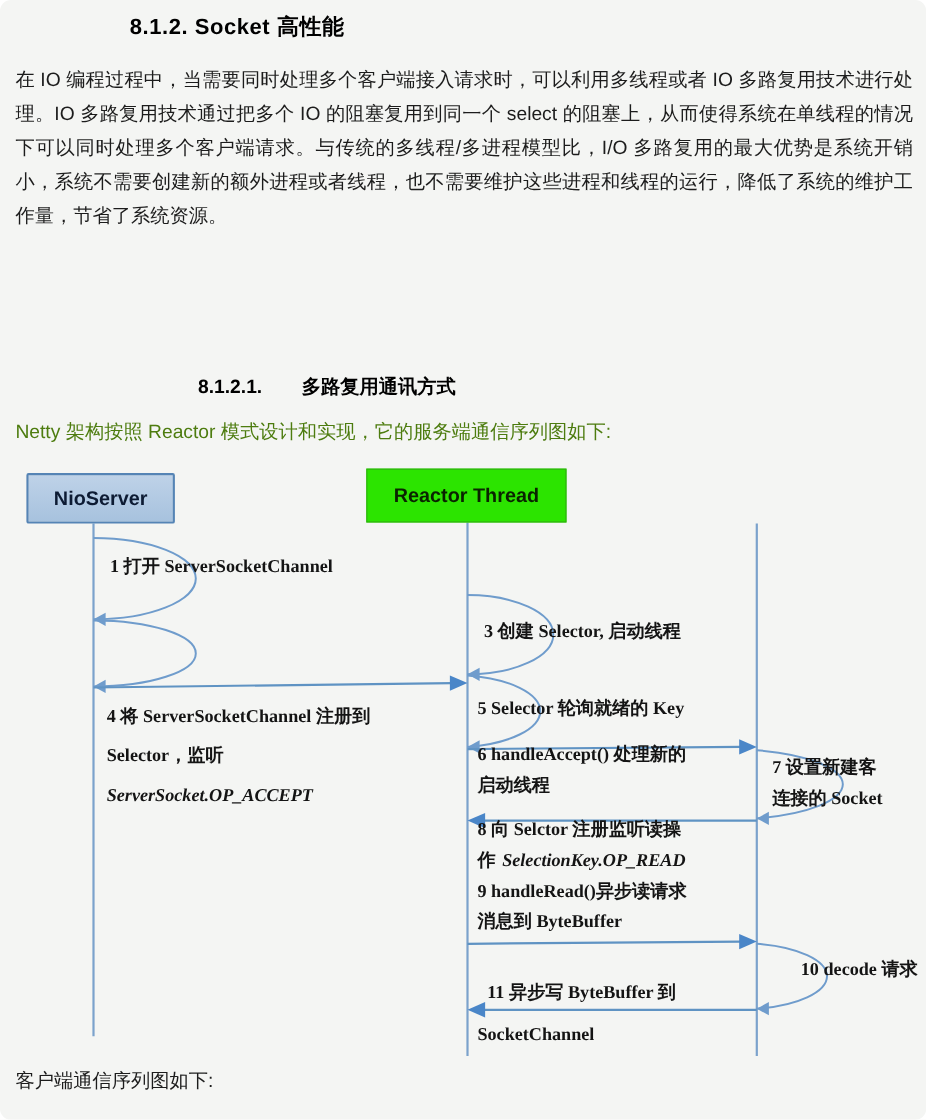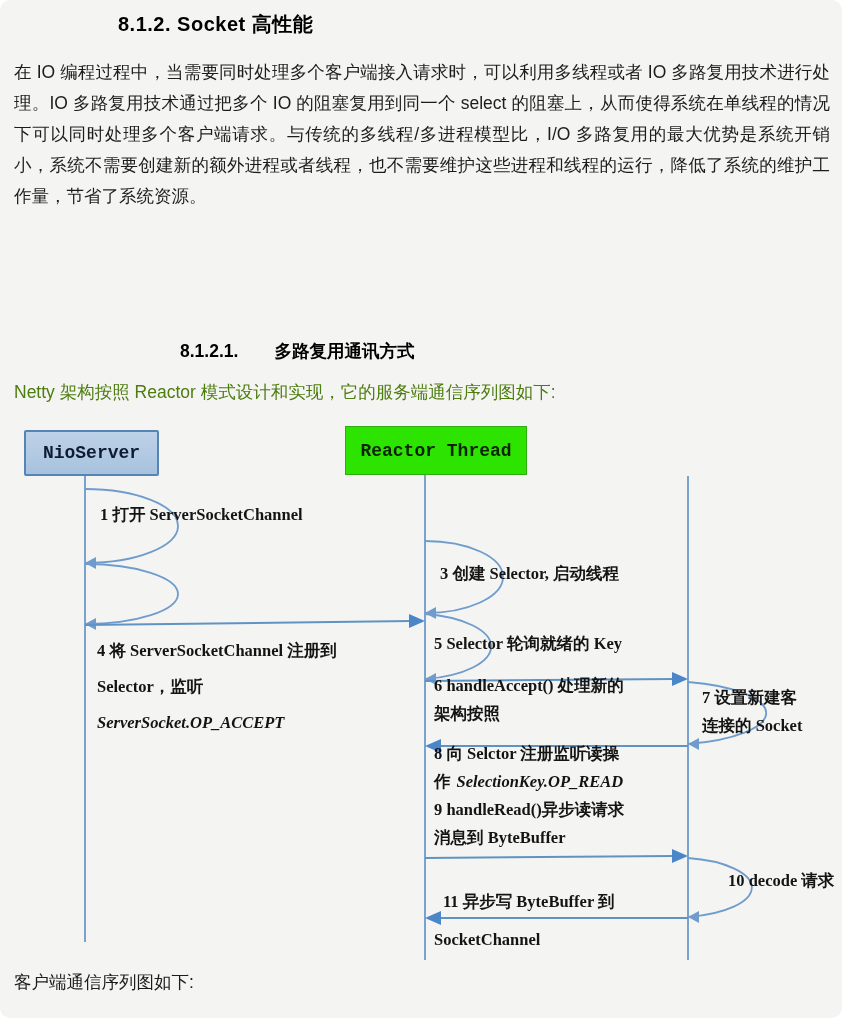--- a/index.html
+++ b/index.html
@@ -40,32 +40,32 @@
   }
   .footer-line {
     position:absolute; left:14px; top:970px;
     font-size:17.5px; color:#1c1c1c;
   }
   .diagram { position:absolute; left:0; top:0; width:842px; height:1018px; }
   .diagram svg { position:absolute; left:0; top:420px; }
   .actor {
     position:absolute;
     display:flex; align-items:center; justify-content:center;
-    font-family:Liberation Mono, monospace;
+    font-family:Liberation Sans, sans-serif;
     font-weight:700; font-size:18px; text-align:center;
     box-sizing:border-box;
   }
   .actor-nioserver {
     left:24px; top:430px; width:135px; height:46px;
     background:linear-gradient(#bed2e8,#a7c2de);
     border:2px solid #5584b5; color:#0d1b33; border-radius:2px;
   }
   .actor-reactor {
     left:333px; top:426px; width:182px; height:49px;
-    background:#2ce400; border:1px solid #2fae10; color:#0a2300;margin-left:12px;
+    background:#2ce400; border:1px solid #2fae10; color:#0a2300;
   }
   .actor-iohandler {
     left:620px; top:428px; width:134px; height:48px;
     background:#ee7012; border:2px solid #76828e; color:#131313;
   }
   .msg {
     position:absolute;
     font-family:"Liberation Serif","DejaVu Serif",serif;
     font-weight:700; font-size:16.5px; color:#141414;
     white-space:nowrap; line-height:28px;
@@ -152,21 +152,21 @@
     <div class="msg m4">
       <div>4 将 ServerSocketChannel 注册到</div>
       <div>Selector，监听</div>
       <div class="it">ServerSocket.OP_ACCEPT</div>
     </div>
 
     <div class="msg m5">5 Selector 轮询就绪的 Key</div>
 
     <div class="msg m6">
       <div>6 handleAccept() 处理新的</div>
-      <div>架构按照</div>
+      <div>启动线程</div>
     </div>
 
     <div class="msg m7">
       <div>7 设置新建客</div>
       <div>连接的 Socket</div>
     </div>
 
     <div class="msg m8">
       <div>8 向 Selctor 注册监听读操</div>
       <div>

